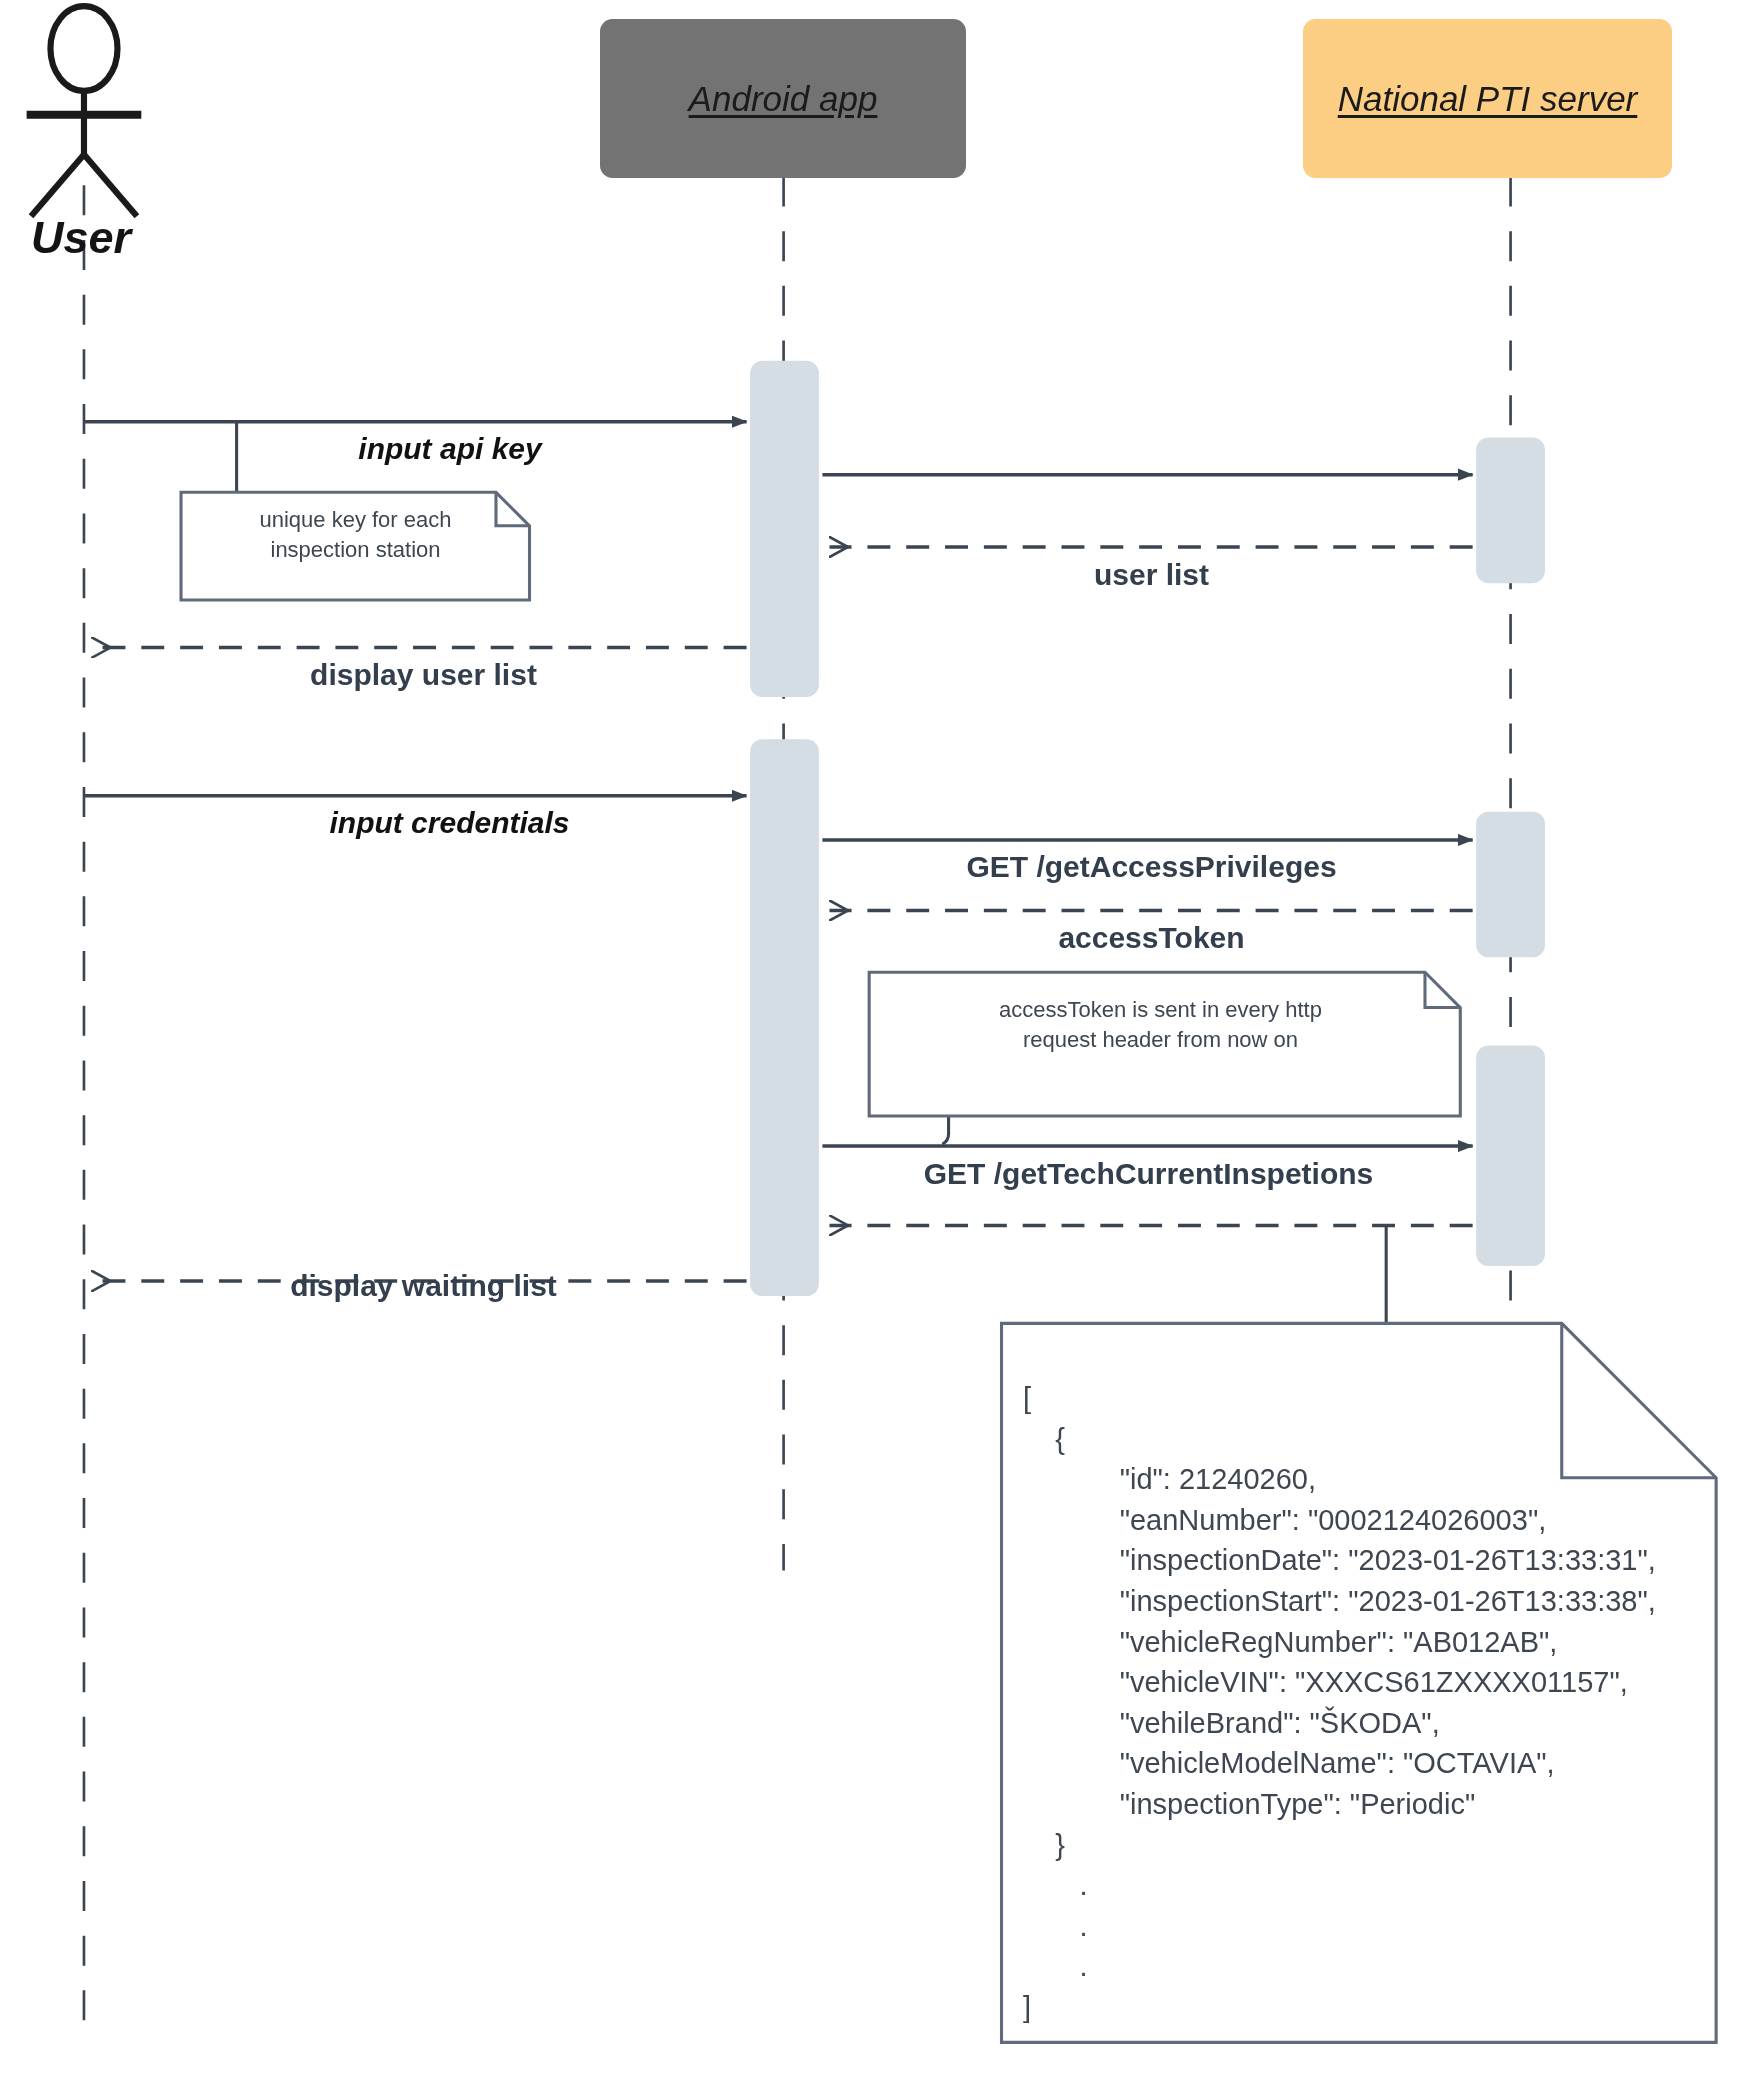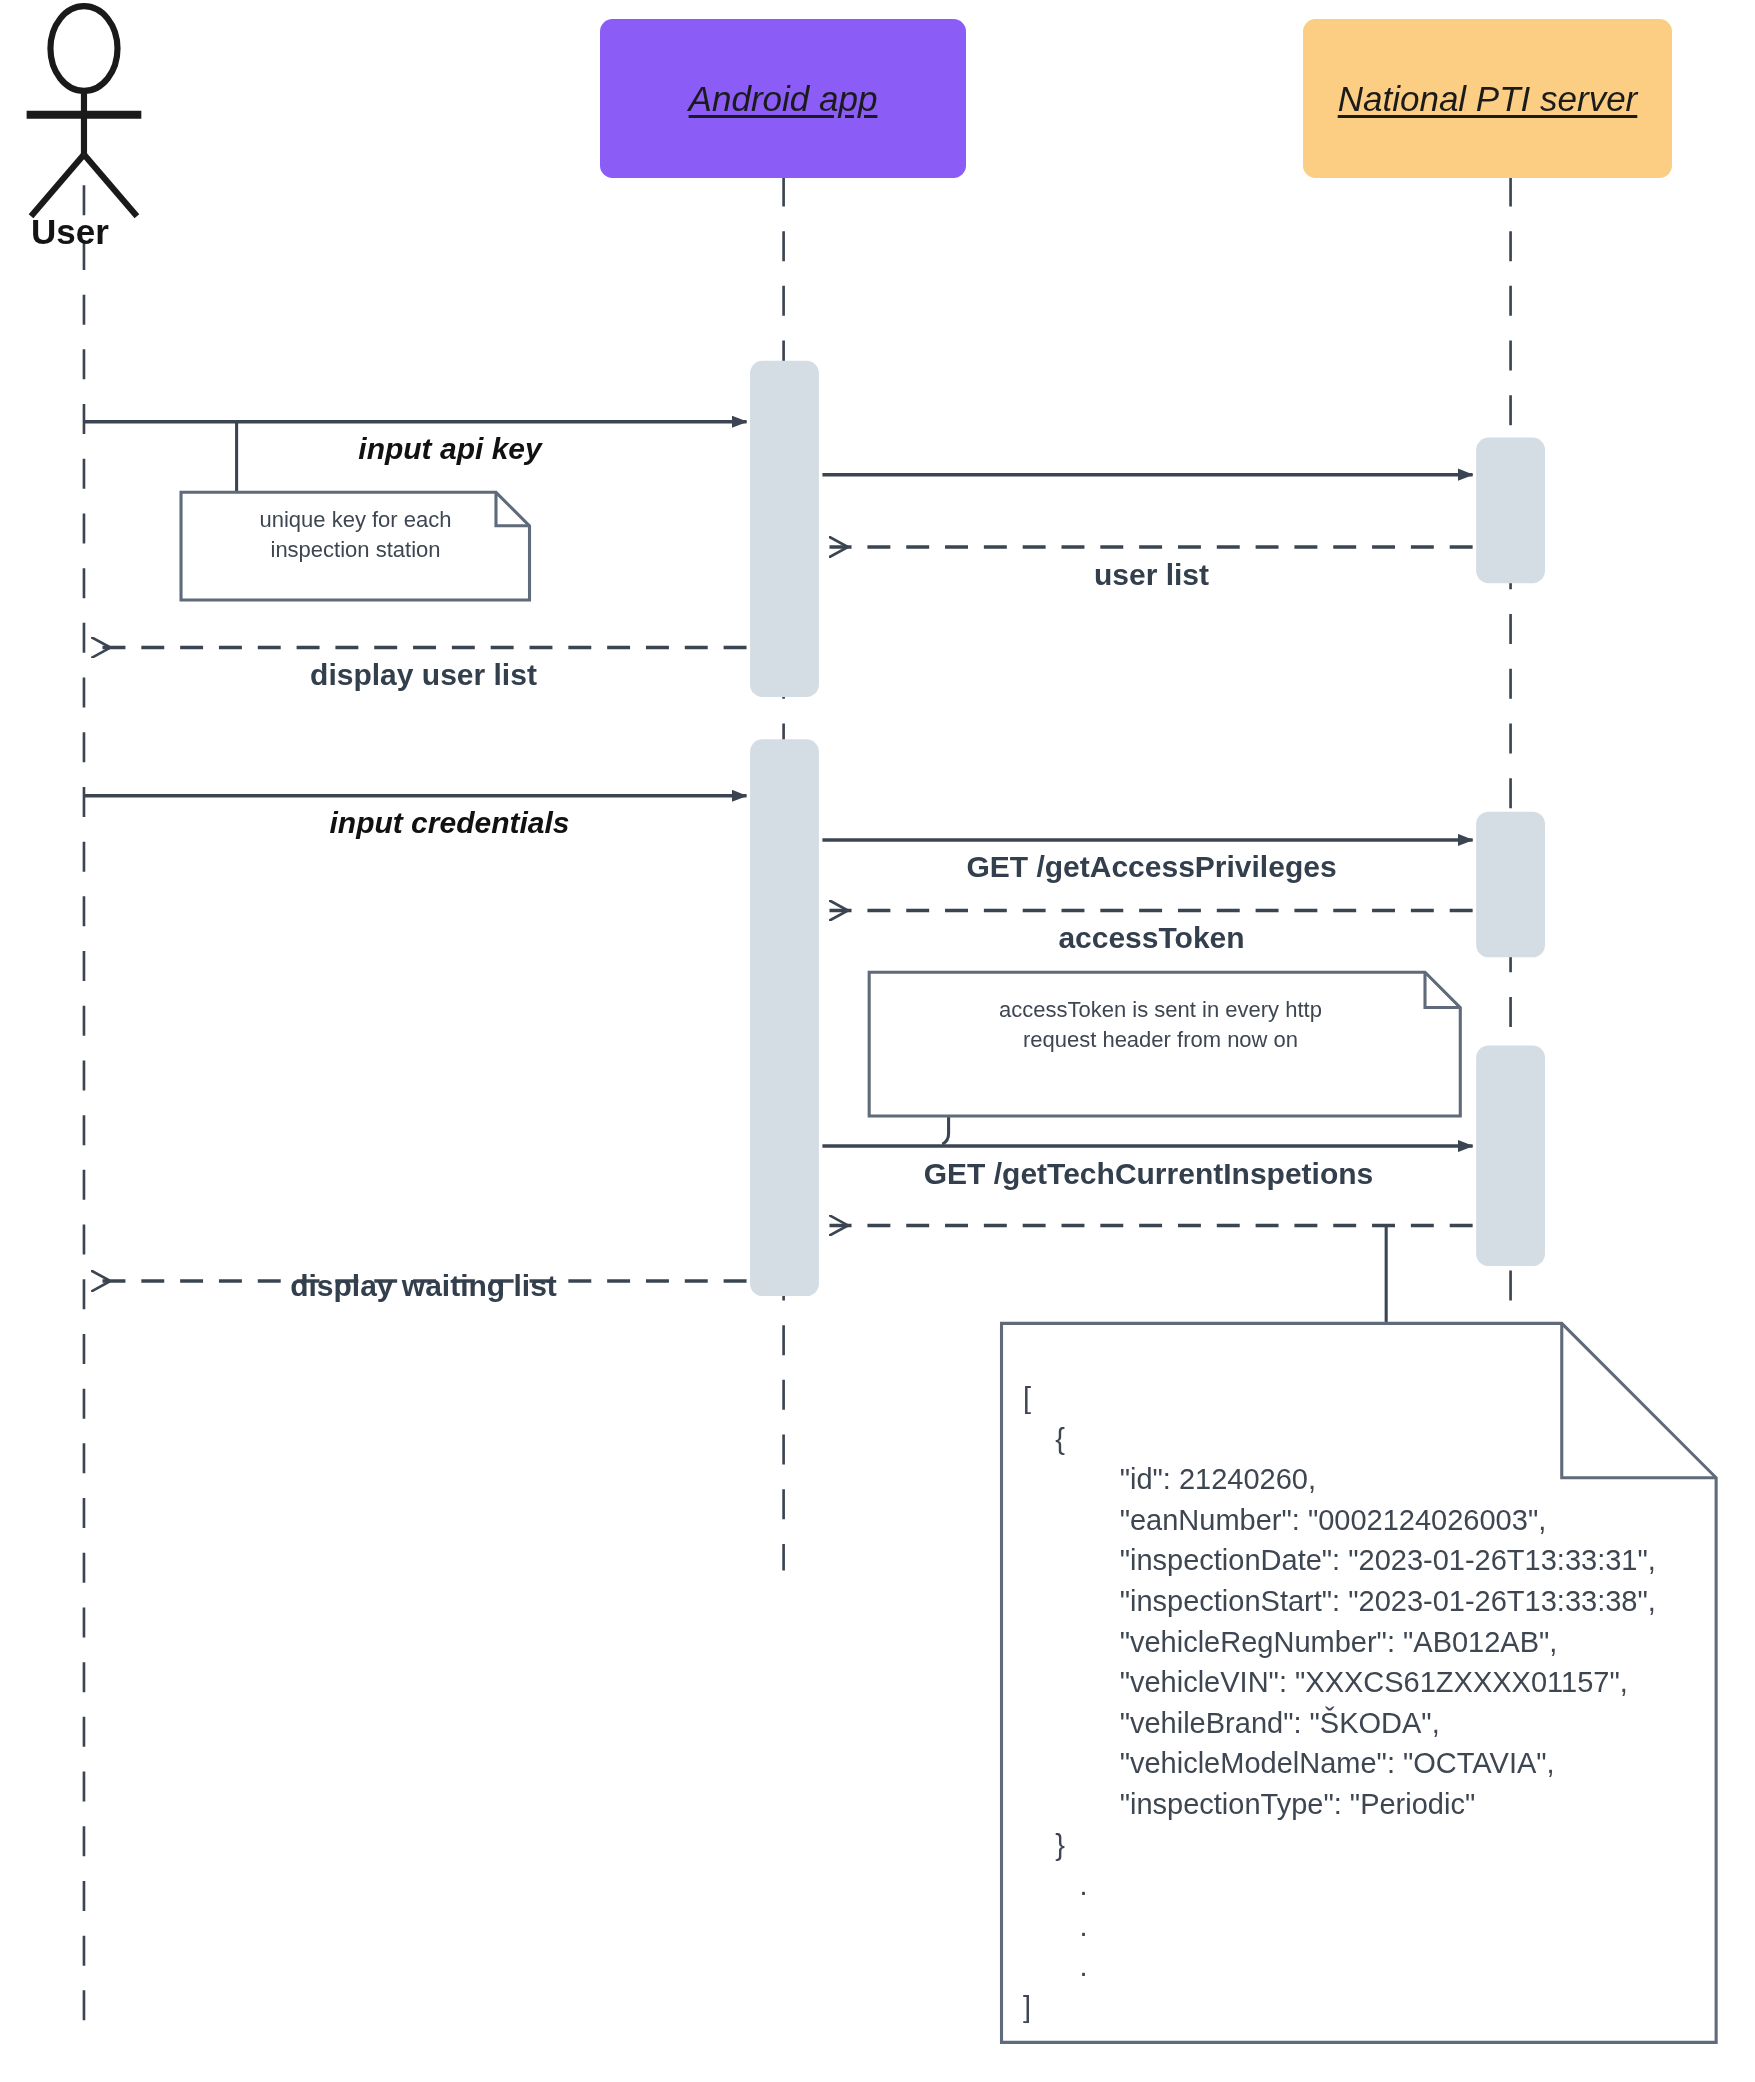--- a/index.html
+++ b/index.html
@@ -35,21 +35,22 @@
     font-style: italic;
     font-size: 35px;
     color: #1b1b1b;
     text-decoration: underline;
     text-underline-offset: 4.4px;
     white-space: nowrap;
   }
   .actor-label {
     position: absolute;
     font-weight: bold;
-    font-size: 35px;
+    font-style: italic;
+    font-size: 45px;
     color: #141414;
     white-space: nowrap;
   }
   .msg-label {
     position: absolute;
     font-weight: bold;
     font-size: 30px;
     color: #333f4d;
     white-space: nowrap;
     text-align: center;
@@ -136,21 +137,21 @@
     <path d="M 205 558 L 562 558 L 600 596 L 600 680 L 205 680 Z" fill="#ffffff" stroke="#5F6B7A" stroke-width="3.5"></path>
     <path d="M 562 558 L 562 596 L 600 596" fill="none" stroke="#5F6B7A" stroke-width="3.5"></path>
 
     <path d="M 985 1102 L 1615 1102 L 1655 1142 L 1655 1265 L 985 1265 Z" fill="#ffffff" stroke="#5F6B7A" stroke-width="3.5"></path>
     <path d="M 1615 1102 L 1615 1142 L 1655 1142" fill="none" stroke="#5F6B7A" stroke-width="3.5"></path>
 
     <path d="M 1135 1500 L 1770 1500 L 1945 1675 L 1945 2315 L 1135 2315 Z" fill="#ffffff" stroke="#5F6B7A" stroke-width="3.5"></path>
     <path d="M 1770 1500 L 1770 1675 L 1945 1675" fill="none" stroke="#5F6B7A" stroke-width="3.5"></path>
   </svg>
 
-  <div class="hdr-box" style="left:600px; top:19.4px; width:366px; height:159px; background:#8b5cf6;">
+  <div class="hdr-box" style="left:600px; top:19.4px; width:366px; height:159px; background:#737373;">
     <span class="hdr-label">Android app</span>
   </div>
 
   <div class="hdr-box" style="left:1303px; top:19.4px; width:369px; height:159px; background:#FBCE83;">
     <span class="hdr-label">National PTI server</span>
   </div>
 
   <div class="actor-label" style="left:31px; top:212px;">User</div>
 
   <div class="msg-label ital" style="left:203px; top:432px; width:494px;">input api key</div>

